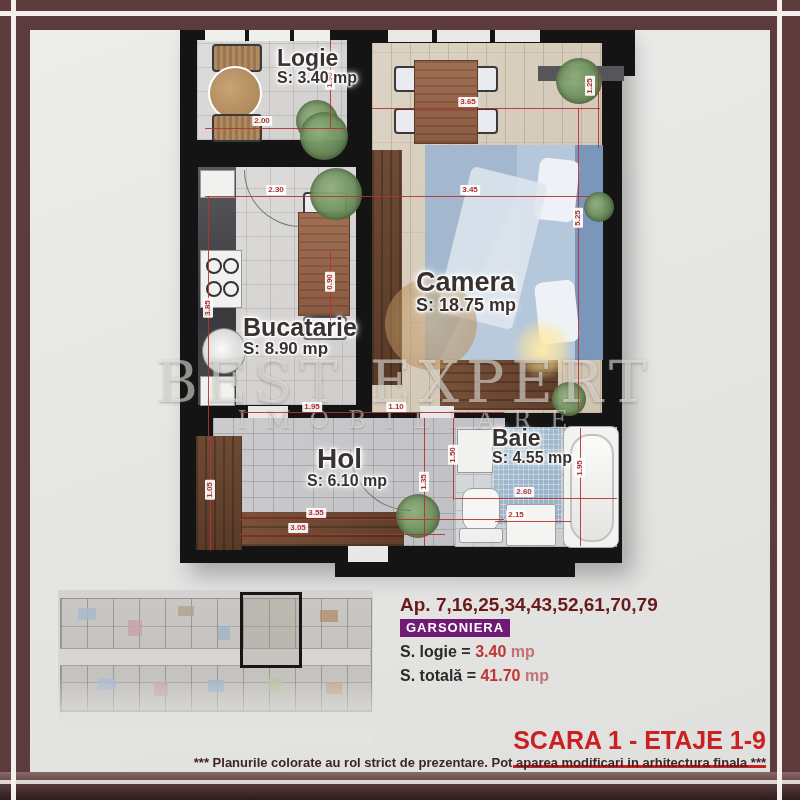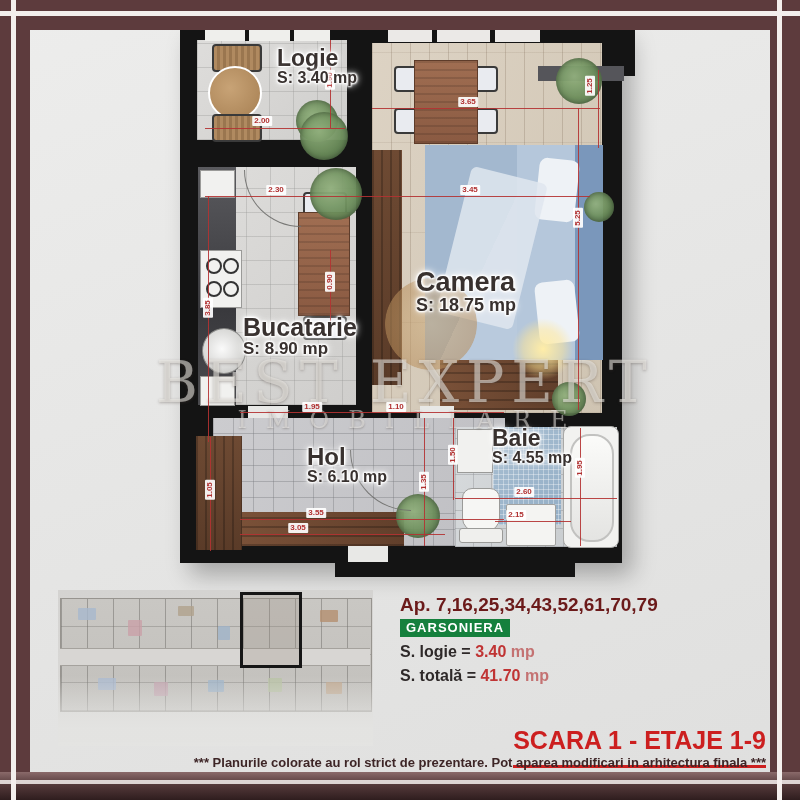--- a/index.html
+++ b/index.html
@@ -47,21 +47,21 @@
   .room-label{z-index:40;color:#38312f;font-weight:bold;line-height:1.05;white-space:nowrap;
      text-shadow:-1px -1px 2px #fff,1px -1px 2px #fff,-1px 1px 2px #fff,1px 1px 2px #fff,0 0 6px #fff,0 0 10px #fff;}
   .room-label .area{display:block;font-weight:bold;}
   
   .wm1{z-index:30;font-family:"DejaVu Serif",serif;color:rgba(240,238,234,.55);
        text-shadow:0 1px 3px rgba(70,58,52,.35);letter-spacing:7px;font-size:57px;white-space:nowrap;}
   .wm2{z-index:30;font-family:"DejaVu Serif",serif;color:rgba(242,240,236,.5);
        text-shadow:0 1px 2px rgba(70,58,52,.3);letter-spacing:19px;font-size:24px;white-space:nowrap;}
   
   .ap-line{color:#6b1a1a;font-size:19px;font-weight:bold;white-space:nowrap;}
-  .type-bar{background:#15803d;color:#ffffff;font-size:13px;font-weight:bold;
+  .type-bar{background:#701a75;color:#ffffff;font-size:13px;font-weight:bold;
             letter-spacing:1px;padding:1px 6px 2px 6px;}
   .area-row{font-size:16px;font-weight:bold;color:#2e2929;white-space:nowrap;}
   .area-row .val{color:#c03434;}
   .area-row .unit{color:#c47272;}
   .scara{color:#cc1f1f;font-size:25px;font-weight:bold;border-bottom:3px solid #cc1f1f;
          padding-bottom:10px;white-space:nowrap;}
   .disclaimer{color:#3d2526;font-size:13px;font-weight:bold;white-space:nowrap;}
   
   .mini{background:linear-gradient(180deg,#d4d3d1,#dcdbd9);z-index:5;}
   .mini .slab{position:absolute;left:2px;top:8px;width:310px;height:112px;
@@ -196,21 +196,21 @@
     <div class="abs dim-label rot" style="left: 453px; top: 455px;">1.50</div>
     <div class="abs dim-label rot" style="left: 210px; top: 490px;">1.05</div>
     <div class="abs dim-label" style="left: 524px; top: 492px;">2.60</div>
     <div class="abs dim-label" style="left: 516px; top: 515px;">2.15</div>
     <div class="abs dim-label rot" style="left: 580px; top: 468px;">1.95</div>
   </div>
 <div id="rooms-layer">
     <div class="abs room-label" style="left: 245px; top: 46px; margin-left: 32px;"><span style="font-size: 23px;">Logie</span><span class="area" style="font-size: 16px;">S: 3.40 mp</span></div>
     <div class="abs room-label" style="left: 416px; top: 268px;"><span style="font-size: 27px;">Camera</span><span class="area" style="font-size: 18px;">S: 18.75 mp</span></div>
     <div class="abs room-label" style="left: 243px; top: 314px;"><span style="font-size: 25px;">Bucatarie</span><span class="area" style="font-size: 17px;">S: 8.90 mp</span></div>
-    <div class="abs room-label" style="left: 307px; top: 444px;"><span style="font-size: 24px;">Hol</span><span class="area" style="font-size: 16px;">S: 6.10 mp</span></div>
+    <div class="abs room-label" style="left: 307px; top: 444px;"><span style="font-size: 28px; margin-left: 10px;">Hol</span><span class="area" style="font-size: 16px;">S: 6.10 mp</span></div>
     <div class="abs room-label" style="left: 492px; top: 426px;"><span style="font-size: 23px;">Baie</span><span class="area" style="font-size: 16px;">S: 4.55 mp</span></div>
   </div>
 
 <div class="abs mini" style="left:58px;top:590px;width:315px;height:152px;">
   <div class="slab"></div>
   <div class="corridor"></div>
   <div class="spk" style="left:20px;top:18px;width:18px;height:12px;background:#a7b8cd;"></div>
   <div class="spk" style="left:70px;top:30px;width:14px;height:16px;background:#c9a0a8;"></div>
   <div class="spk" style="left:120px;top:16px;width:16px;height:10px;background:#b0a18c;"></div>
   <div class="spk" style="left:160px;top:36px;width:12px;height:14px;background:#9fb3c8;"></div>

